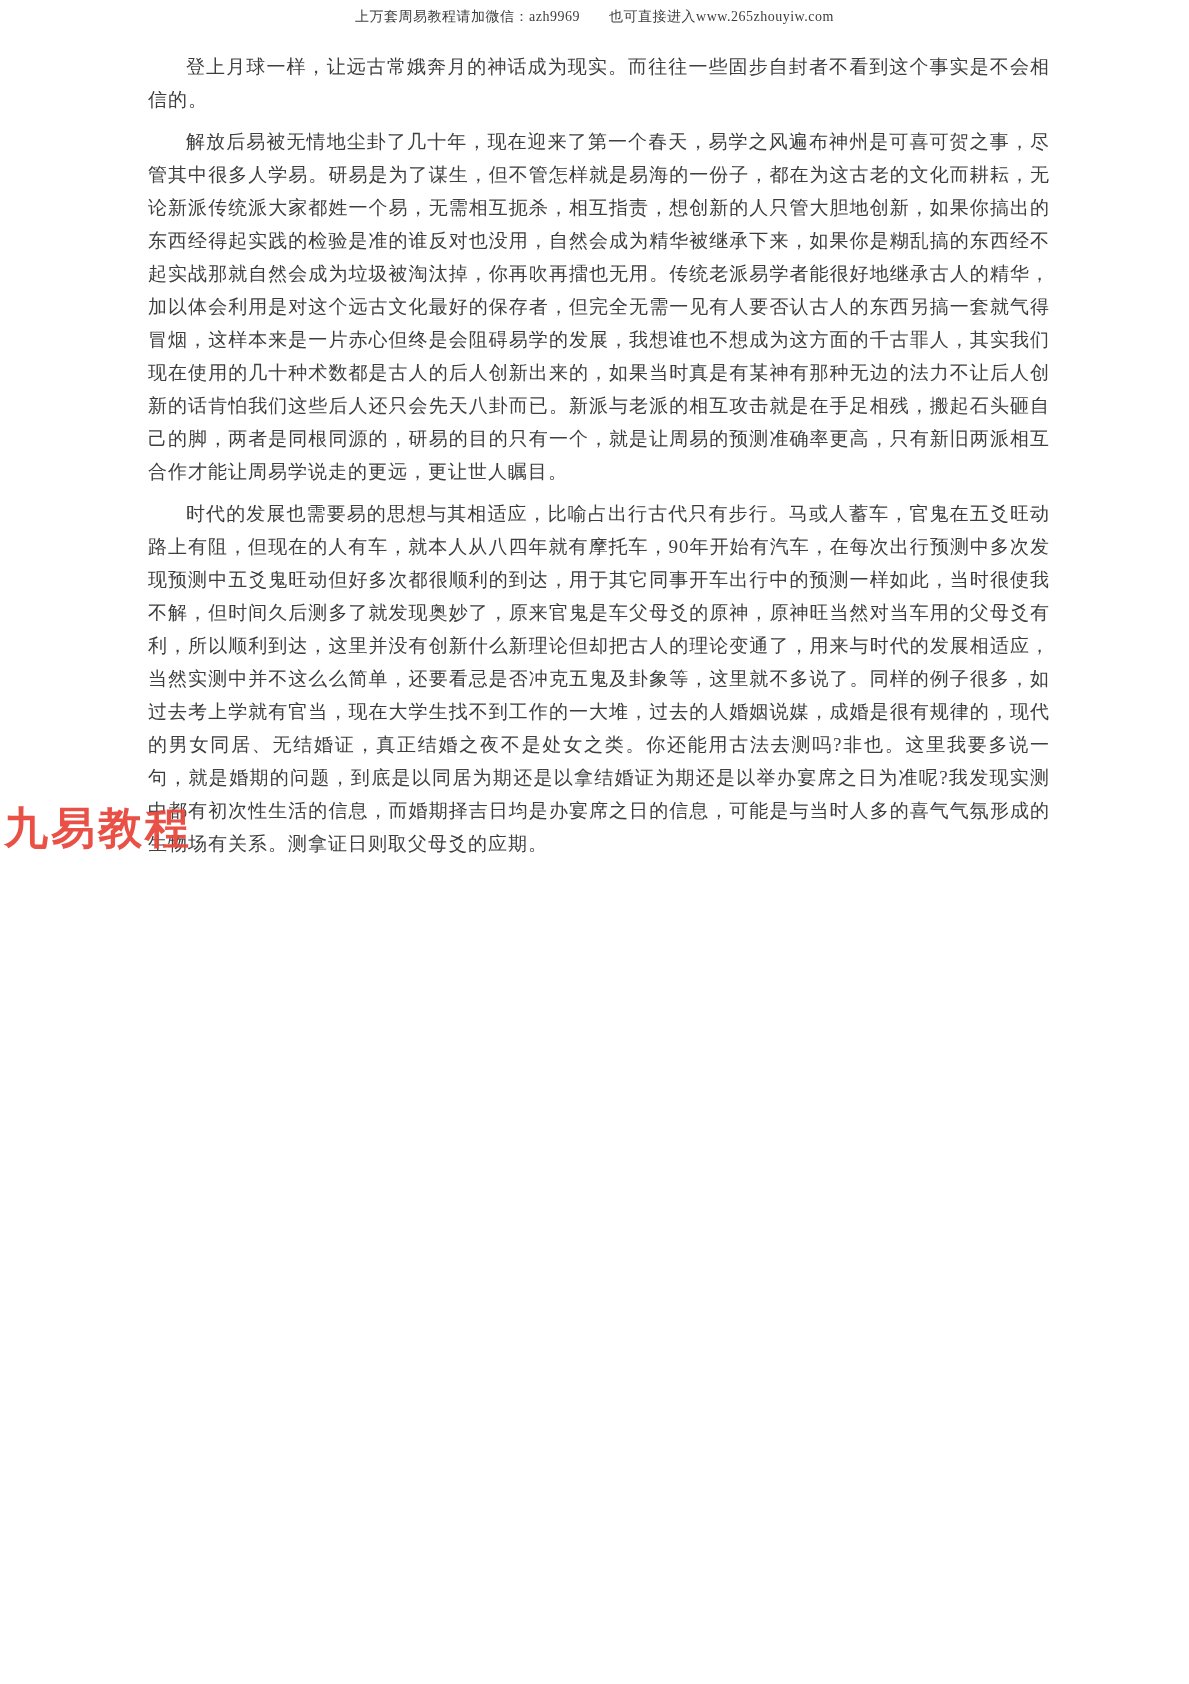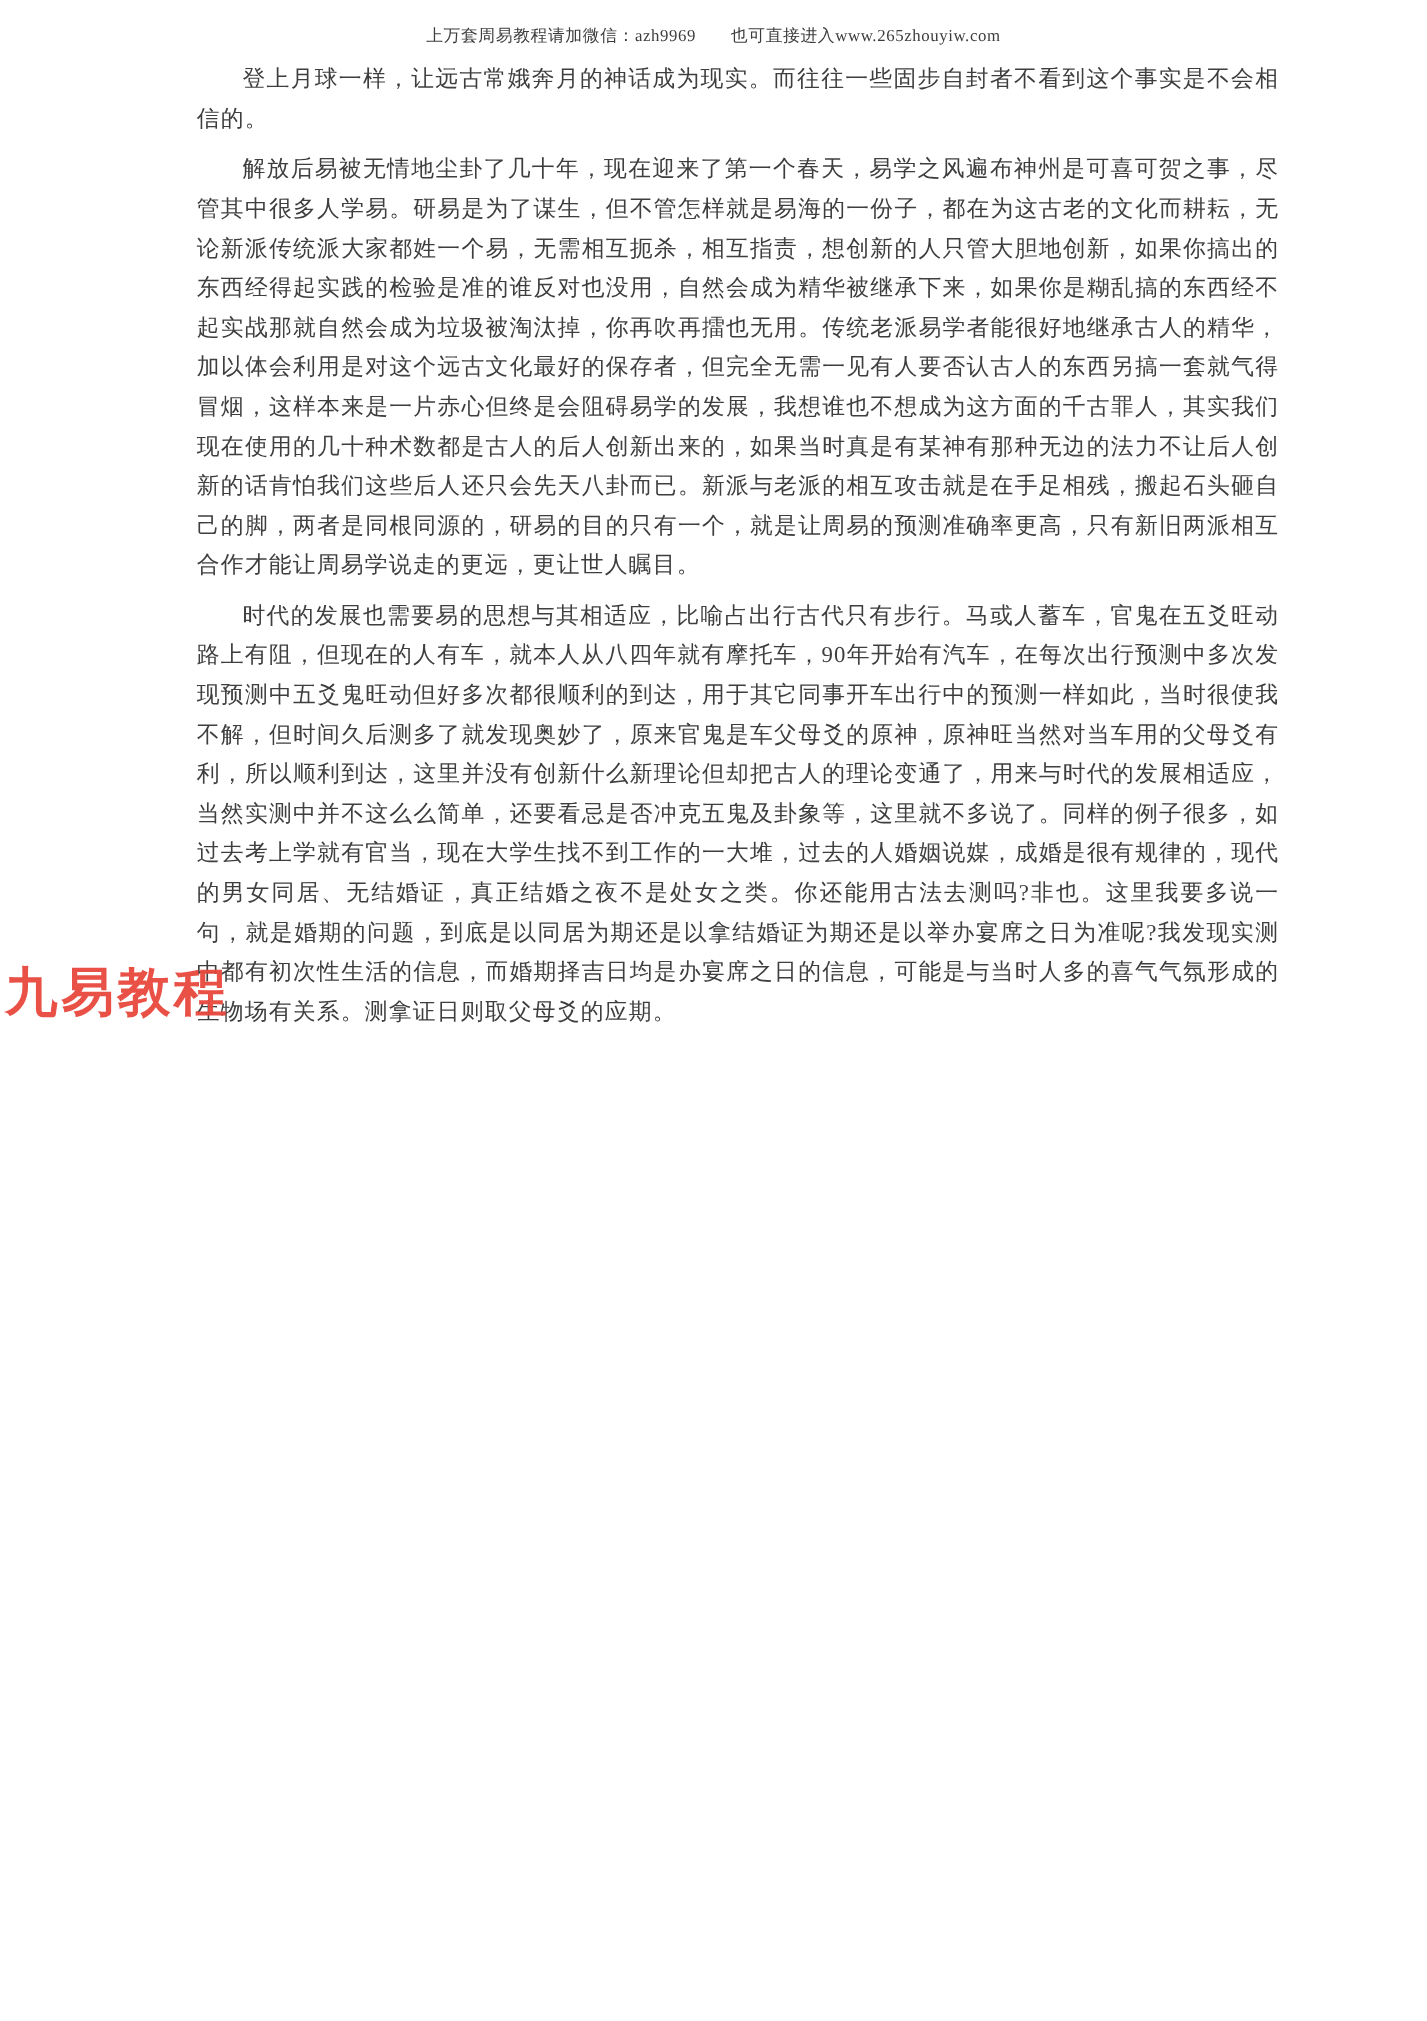--- a/index.html
+++ b/index.html
@@ -15,25 +15,24 @@
     overflow: hidden;
     font-family: "Liberation Serif", "DejaVu Serif", serif;
   }
   .header-note {
     padding-top: 8px;
     text-align: center;
     font-size: 14px;
     color: #3c3c3c;
     letter-spacing: 0.5px;
     font-family: "Liberation Serif", "DejaVu Serif", serif;
-    margin-top: 13px;
   }
   .content {
     position: absolute;
-    left: 164px;
+    left: 148px;
     top: 50px;
     width: 902px;
     color: #3e3e3e;
   }
   .para {
     margin: 0 0 9px 0;
     font-size: 19px;
     line-height: 33px;
     letter-spacing: 1px;
     text-align: justify;

